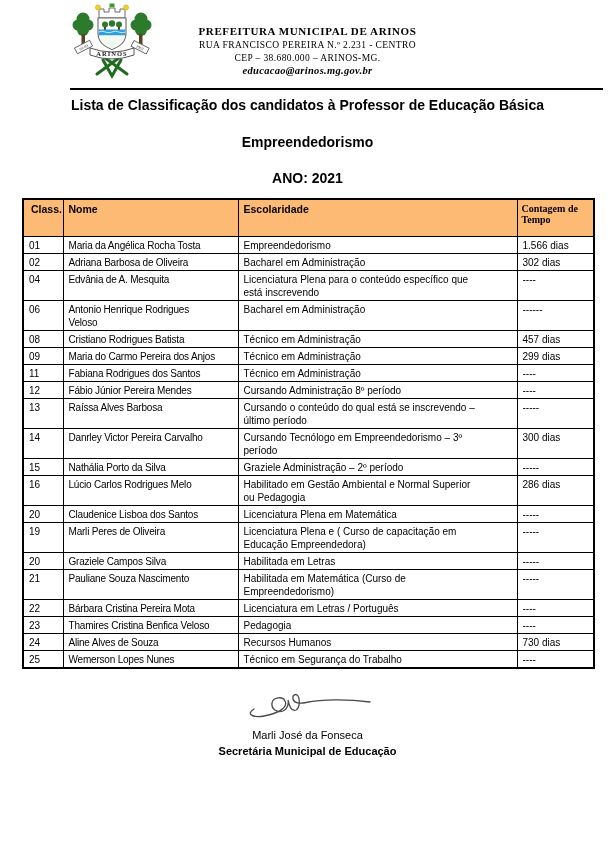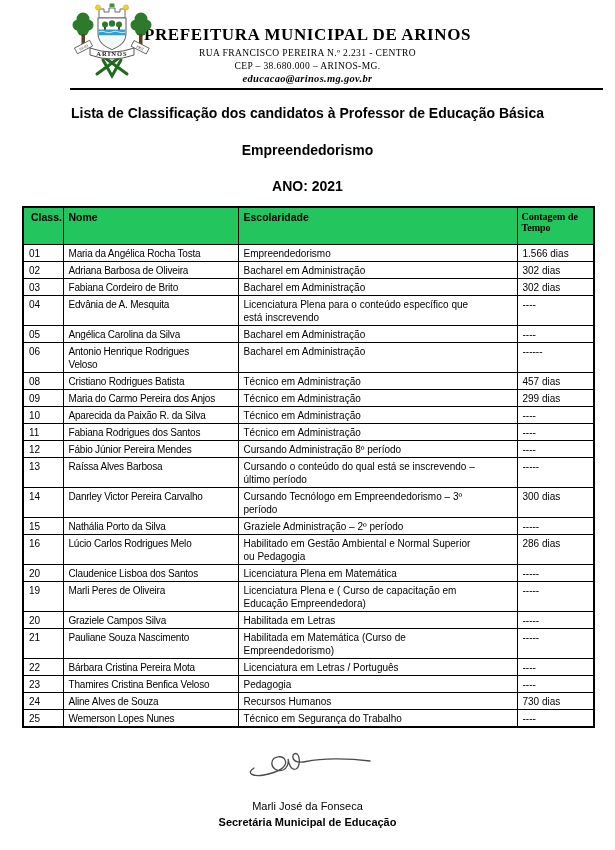--- a/index.html
+++ b/index.html
@@ -9,66 +9,66 @@
     background:#fff;color:#000;
     font-family:"Liberation Sans",sans-serif;
     overflow:hidden;
   }
   
   .header{position:relative;height:92px;}
   .logo{position:absolute;left:66px;top:2px;}
   .org-block{padding-top:25px;text-align:center;}
   .org-name{
     font-family:"Liberation Serif",serif;font-weight:bold;
-    font-size:17px;letter-spacing:.6px;
+    font-size:11px;letter-spacing:.6px;
   }
   .addr{
     font-family:"Liberation Serif",serif;font-size:9.5px;
     letter-spacing:.4px;margin-top:3px;
   }
   .email{
     font-family:"Liberation Serif",serif;font-style:italic;font-weight:bold;
     font-size:10.5px;margin-top:2px;letter-spacing:.3px;
   }
   .header-rule{
     position:absolute;left:70px;top:88px;width:533px;
     border-top:2px solid #000;height:0;
   }
   
   .title{text-align:center;font-weight:bold;font-size:14px;}
-  .title1{margin-top:13px;}
+  .title1{margin-top:5px;}
   .title2{margin-top:21px;}
   .title3{margin-top:20px;}
   
   table.cls{
     margin:12px 0 0 22px;width:571px;
     border-collapse:collapse;border:2px solid #000;
     table-layout:fixed;
   }
   table.cls th{
-    background:#22c55e;border:1px solid #000;
+    background:#fdba74;border:1px solid #000;
     font-size:10.5px;font-weight:bold;text-align:left;
     vertical-align:top;padding:3px 5px;height:30px;
     white-space:pre-line;
   }
   table.cls th:first-child{padding-left:7px;}
   table.cls th:last-child{
     font-family:"Liberation Serif",serif;font-size:10px;padding:3px 4px;
   }
   table.cls td{
     border:1px solid #000;font-size:10px;line-height:13px;
     padding:1.5px 5px;vertical-align:top;white-space:pre-line;
   }
   table.cls td:nth-child(1){}
   table.cls td:nth-child(2){letter-spacing:-.2px;}
   table.cls td:nth-child(4){}
   
   .sig-block{text-align:center;margin-top:16px;}
   .sig-svg{display:block;margin:0 auto;}
-  .sig-name{font-size:11px;margin-top:16px;}
+  .sig-name{font-size:11px;margin-top:4px;}
   .sig-role{font-size:11px;font-weight:bold;margin-top:4px;}
 </style>
 </head>
 <body>
 
 <div class="page">
 
   <div class="header">
 
     <svg class="logo" width="92" height="80" viewBox="0 0 92 80">
@@ -154,62 +154,44 @@
           <td>Empreendedorismo</td>
           <td>1.566 dias</td>
         </tr>
         <tr>
           <td>02</td>
           <td>Adriana Barbosa de Oliveira</td>
           <td>Bacharel em Administração</td>
           <td>302 dias</td>
         </tr>
         <tr>
-          <td>03</td>
-          <td>Fabiana Cordeiro de Brito</td>
-          <td>Bacharel em Administração</td>
-          <td>302 dias</td>
-        </tr>
-        <tr>
           <td>04</td>
           <td>Edvânia de A. Mesquita</td>
           <td>Licenciatura Plena para o conteúdo específico que
 está inscrevendo</td>
-          <td>----</td>
-        </tr>
-        <tr>
-          <td>05</td>
-          <td>Angélica Carolina da Silva</td>
-          <td>Bacharel em Administração</td>
           <td>----</td>
         </tr>
         <tr>
           <td>06</td>
           <td>Antonio Henrique Rodrigues
 Veloso</td>
           <td>Bacharel em Administração</td>
           <td>------</td>
         </tr>
         <tr>
           <td>08</td>
           <td>Cristiano Rodrigues Batista</td>
           <td>Técnico em Administração</td>
           <td>457 dias</td>
         </tr>
         <tr>
           <td>09</td>
           <td>Maria do Carmo Pereira dos Anjos</td>
           <td>Técnico em Administração</td>
           <td>299 dias</td>
-        </tr>
-        <tr>
-          <td>10</td>
-          <td>Aparecida da Paixão R. da Silva</td>
-          <td>Técnico em Administração</td>
-          <td>----</td>
         </tr>
         <tr>
           <td>11</td>
           <td>Fabiana Rodrigues dos Santos</td>
           <td>Técnico em Administração</td>
           <td>----</td>
         </tr>
         <tr>
           <td>12</td>
           <td>Fábio Júnior Pereira Mendes</td>

